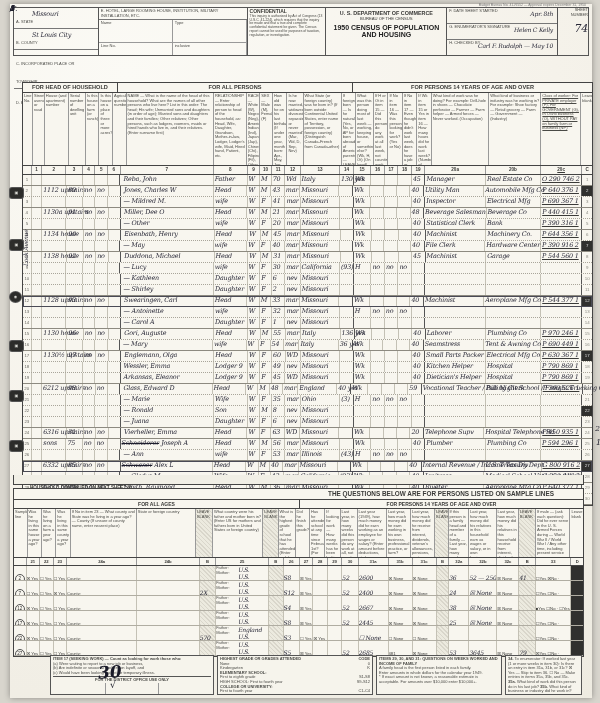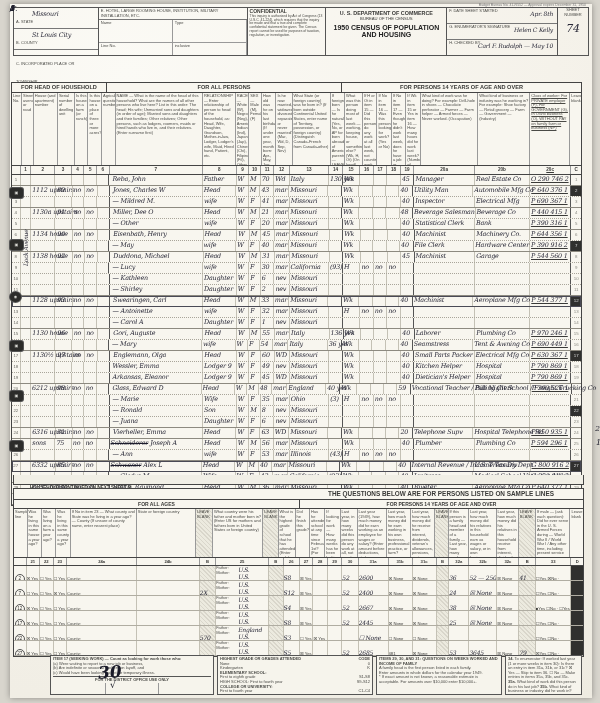--- a/index.html
+++ b/index.html
@@ -29,30 +29,30 @@
   .formbox{width:40px;text-align:left;padding:1px 3px;}
   .formbox .p1{font-size:15px;font-weight:bold;color:#222;line-height:15px;}
   .dept{width:118px;text-align:center;padding:2px 1px;}
   .dept .t1{font-size:5.4px;font-weight:bold;}
   .dept .t2{font-size:4.2px;}
   .dept .t3{font-size:7px;font-weight:bold;margin-top:3px;color:#222;}
   .sigs{width:110px;display:flex;flex-direction:column;}
   .sigs .srow{flex:1;border-bottom:1px solid #777;padding:1px 2px;position:relative;}
   .sigs .srow:last-child{border-bottom:none;}
   .sigs .hw{position:absolute;right:4px;top:2px;font-size:7px;}
-  .sheet{width:30px;border-right:none !important;text-align:center;}
+  .sheet{width:30px;border-right:none !important;text-align:right;}
   .sheet .hw{font-size:11px;margin-top:8px;display:block;}
   .approval{position:absolute;right:6px;top:-1px;font-size:3.5px;color:#777;}
   
   .notes{position:absolute;left:3px;top:52px;right:3px;height:24px;}
   .notes .lbl{position:absolute;left:0;top:0;}
   .notes .n1{position:absolute;left:30px;top:1px;font-size:7px;}
   .notes .n2{position:absolute;left:44px;top:12px;font-size:7px;}
   
-  .mt{position:absolute;left:1px;top:78px;width:569px;border:1px solid #444;background:#f8f6ef;}
+  .mt{position:absolute;left:12px;top:78px;width:569px;border:1px solid #444;background:#f8f6ef;}
   .mt-titles{display:flex;border-bottom:1px solid #444;height:9px;}
   .mt-titles>div{border-right:1px solid #444;text-align:center;font-size:5.6px;font-weight:bold;line-height:9px;overflow:hidden;}
   .mt-titles>div:last-child{border-right:none;}
   .mt-hdr,.mt-num,.mrow{display:flex;}
   .mt-hdr>div{border-right:1px solid #999;height:70px;overflow:hidden;padding:1px;}
   .mt-hdr{border-bottom:1px solid #444;}
   .mt-num{border-bottom:1px solid #444;height:8px;}
   .mt-num>div{border-right:1px solid #999;text-align:center;font-size:4.6px;line-height:8px;font-weight:bold;overflow:hidden;}
   .mrow{height:10px;border-bottom:1px dotted #a9a59a;position:relative;}
   .mrow.hb{border-bottom:1px solid #8d8a80;}

